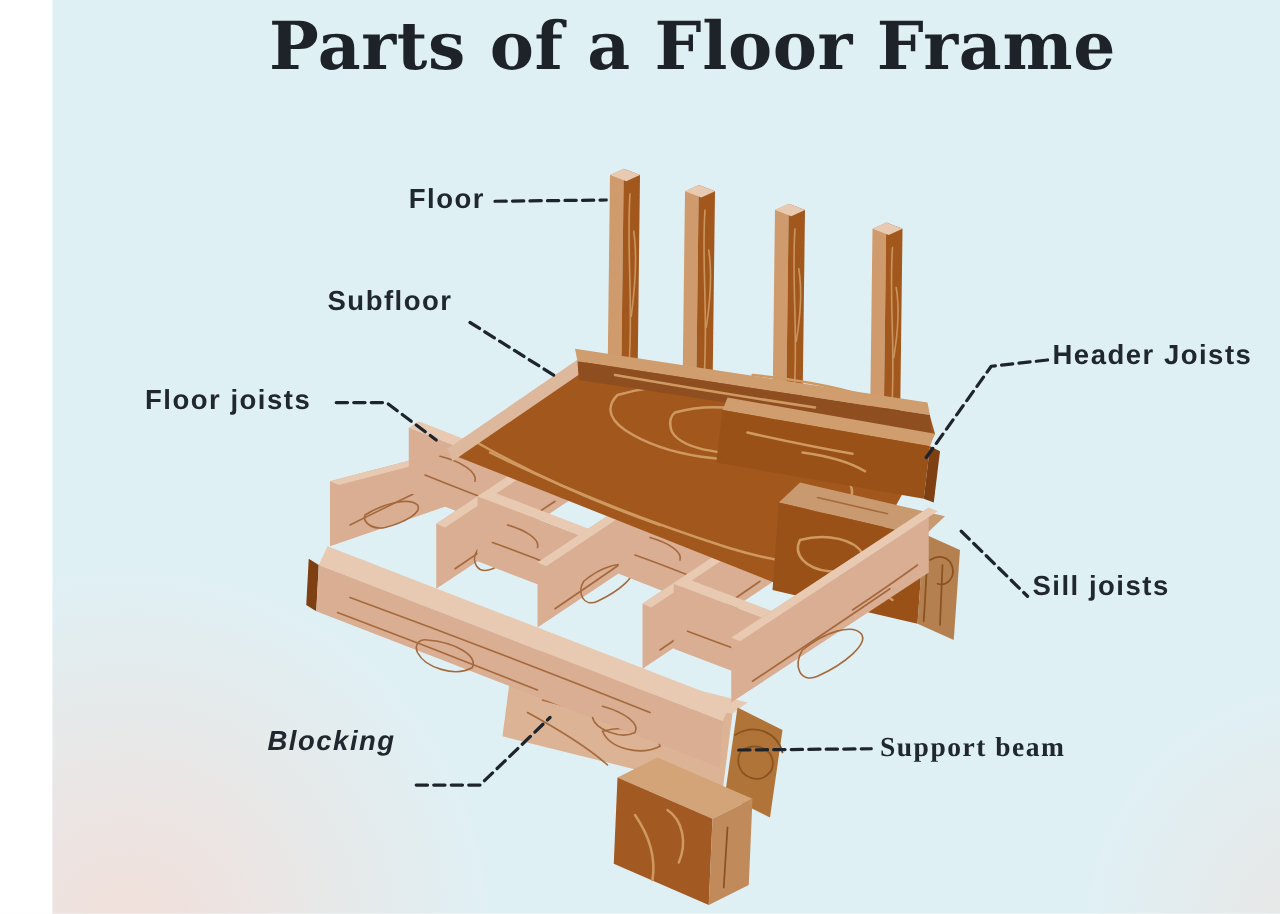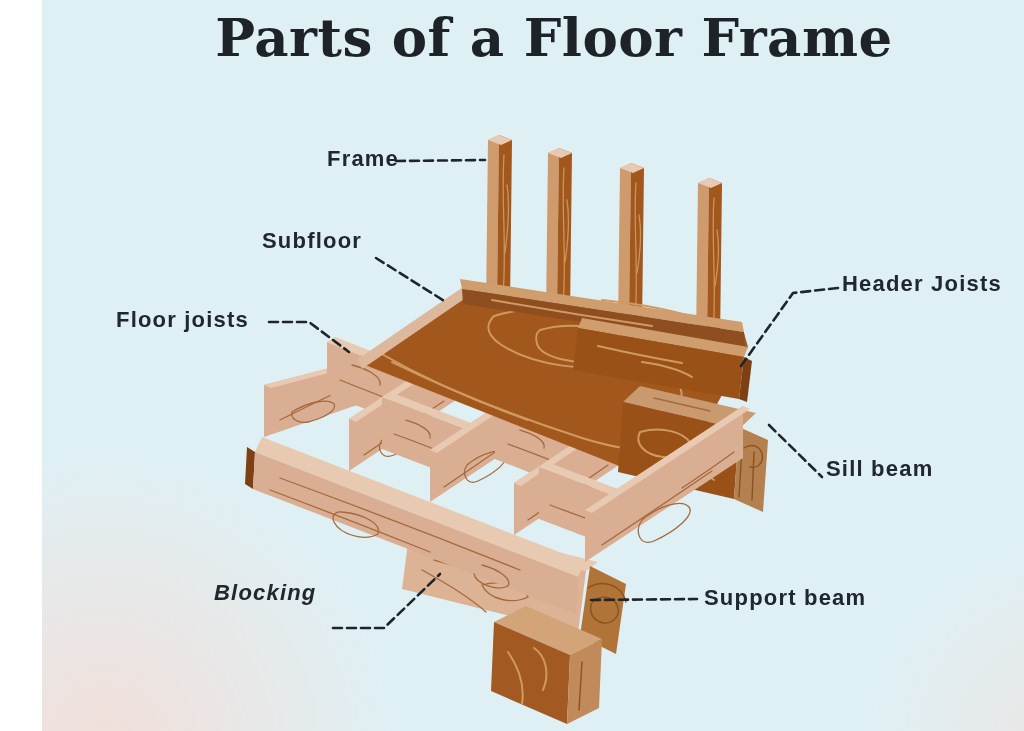--- a/index.html
+++ b/index.html
@@ -34,21 +34,21 @@
     letter-spacing: 1.2px;
     color: #20272e;
     white-space: nowrap;
   }
   .lbl-stud          { left: 285px; top: 146px; }
   .lbl-subfloor      { left: 220px; top: 228px; }
   .lbl-floor-joists  { left: 74px;  top: 307px; text-align: center; }
   .lbl-header-joists { left: 800px; top: 271px; }
   .lbl-sill-plate    { left: 784px; top: 456px; }
   .lbl-blocking      { left: 172px; top: 580px; font-style: italic; }
-  .lbl-support-beam  { left: 662px; top: 585px; }
+  .lbl-support-beam  { left: 662px; top: 585px; font-family: Liberation Serif, serif; }
 
   svg.art { position: absolute; left: 0; top: 0; }
 
   
   .w-dark      { fill: #a2571c; }
   .w-dark2     { fill: #9a5118; }
   .w-mid       { fill: #c99a6f; }
   .w-midlight  { fill: #cf9d6e; }
   .w-light     { fill: #d9ae93; }
   .w-lighter   { fill: #e8c9b2; }
@@ -242,21 +242,21 @@
       <path class="leader" d="M354,161 L443,160"></path>
       <path class="leader" d="M334,258 L404,302"></path>
       <path class="leader" d="M227,322 L267,322 L307,352"></path>
       <path class="leader" d="M796,288 L751,293 L699,366"></path>
       <path class="leader" d="M727,425 L780,477"></path>
       <path class="leader" d="M291,628 L342,628 L398,574"></path>
       <path class="leader" d="M549,600 L655,599"></path>
     </g>
   </svg>
 
-  <div class="lbl lbl-stud">Frame</div>
+  <div class="lbl lbl-stud">Floor</div>
   <div class="lbl lbl-subfloor">Subfloor</div>
   <div class="lbl lbl-floor-joists">Floor joists</div>
   <div class="lbl lbl-header-joists">Header Joists</div>
-  <div class="lbl lbl-sill-plate">Sill beam</div>
+  <div class="lbl lbl-sill-plate">Sill joists</div>
   <div class="lbl lbl-blocking">Blocking</div>
   <div class="lbl lbl-support-beam">Support beam</div>
 
 </div>
 
 </body></html>

